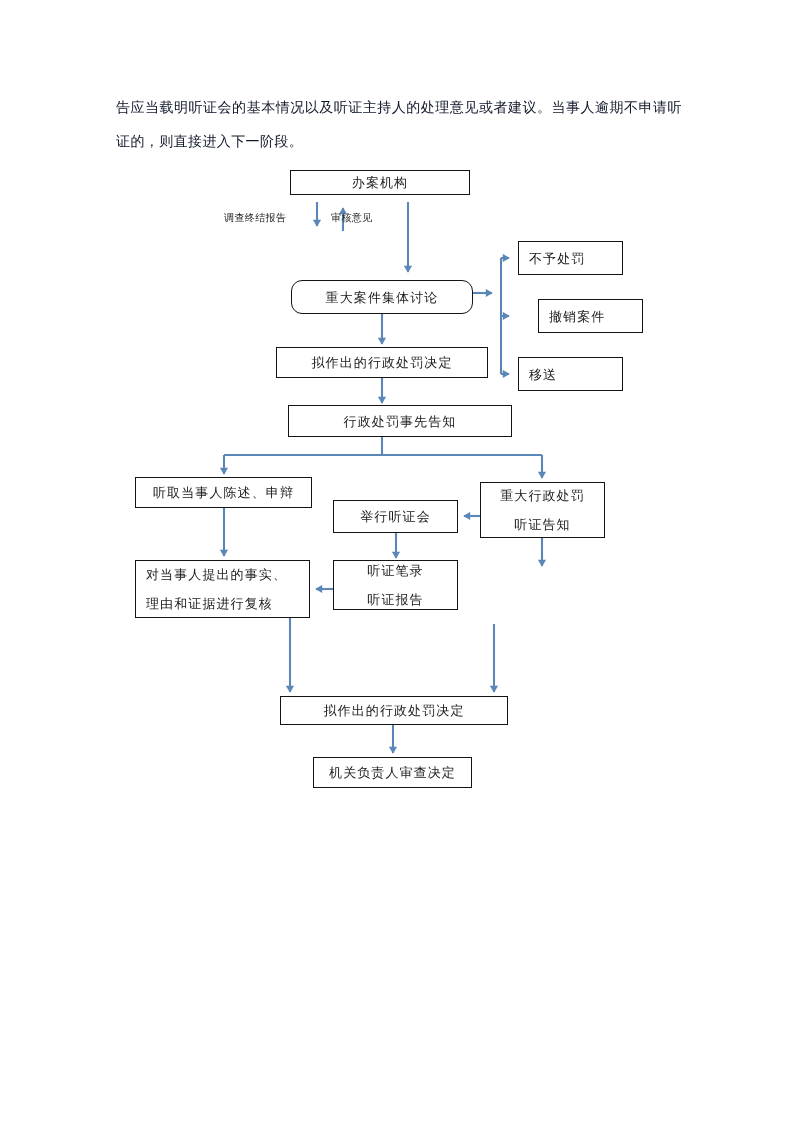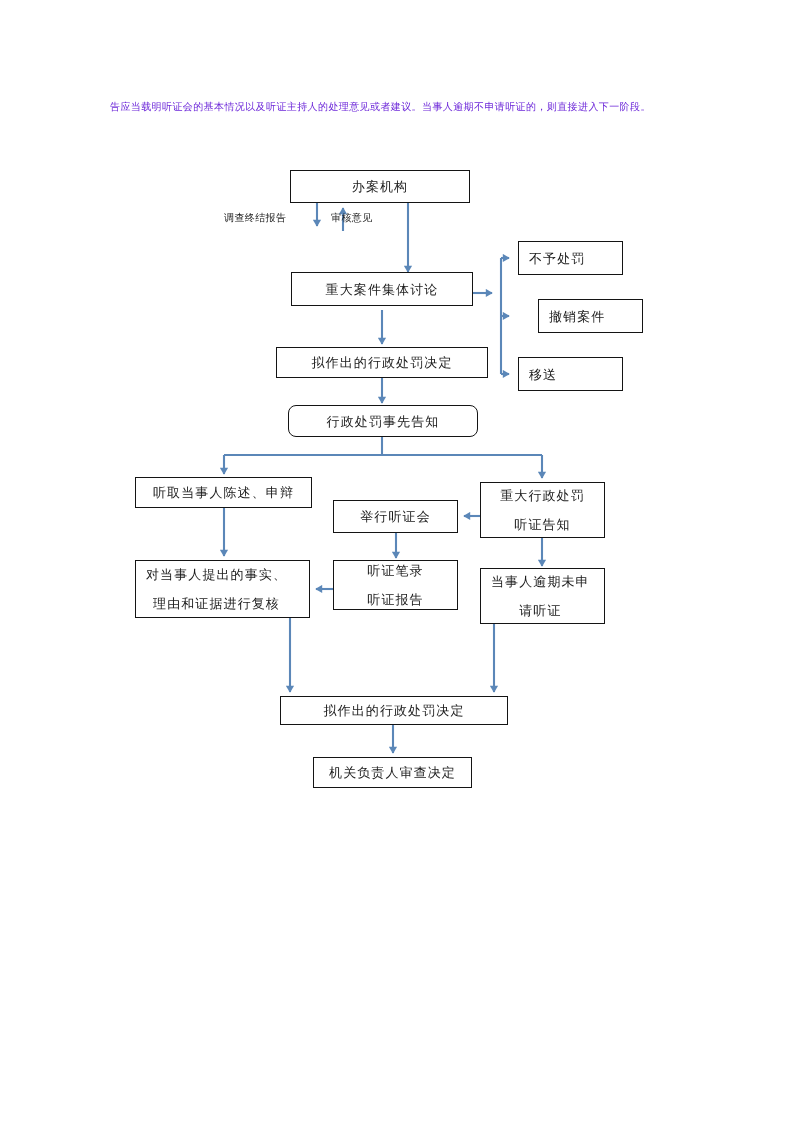--- a/index.html
+++ b/index.html
@@ -9,24 +9,24 @@
     background:#ffffff;
     font-family:"DejaVu Sans","Liberation Sans",sans-serif;
     overflow:hidden;
     position:relative;
   }
   .page{position:relative;width:793px;height:1122px;}
 
   
   .para{
     position:absolute;
-    left:110px; top:90px; width:566px;
-    font-size:10px;
+    left:116px; top:90px; width:566px;
+    font-size:14px;
     line-height:34px;
-    color:#6d28d9;
+    color:#0f172a;
     letter-spacing:0.4px;
     text-align:justify;
   }
 
   
   .chart{position:absolute;left:0;top:0;width:793px;height:1122px;}
   .chart svg{position:absolute;left:0;top:0;width:793px;height:1122px;}
 
   
   .node{
@@ -38,21 +38,21 @@
     font-size:13px;
     line-height:19px;
     letter-spacing:1.1px;
     display:flex;
     align-items:center;
     justify-content:center;
     text-align:center;
     z-index:3;
     padding:0 4px;
   }
-  .node.left-al{justify-content:flex-start;text-align:center;padding-left:10px;}
+  .node.left-al{justify-content:flex-start;text-align:left;padding-left:10px;}
   .node .l{display:block;white-space:nowrap;}
   .node .stack{display:flex;flex-direction:column;gap:10px;}
 
   
   .elabel{
     position:absolute;
     font-size:10px;
     color:#1b1b1b;
     letter-spacing:0.4px;
     white-space:nowrap;
@@ -123,50 +123,50 @@
         <path d="M542,538 L542,566" marker-end="url(#ar-d)"></path>
 
         <path d="M290,618 L290,692" marker-end="url(#ar-d)"></path>
 
         <path d="M494,624 L494,692" marker-end="url(#ar-d)"></path>
 
         <path d="M393,725 L393,753" marker-end="url(#ar-d)"></path>
       </g>
     </svg>
 
-    <div class="node" style="left:290px;top:170px;width:180px;height:33px;">
+    <div class="node" style="left:290px;top:170px;width:180px;height:25px;">
       <span class="l">办案机构</span>
     </div>
 
 
     <div class="elabel" style="left:224px;top:211px;">调查终结报告</div>
 
     <div class="elabel" style="left:331px;top:211px;">审核意见</div>
 
-    <div class="node" style="left:291px;top:272px;width:182px;height:34px;">
+    <div class="node" style="left:291px;top:280px;width:182px;height:34px;border-radius:11px;">
       <span class="l">重大案件集体讨论</span>
     </div>
 
     <div class="node left-al" style="left:518px;top:241px;width:105px;height:34px;">
       <span class="l">不予处罚</span>
     </div>
 
     <div class="node left-al" style="left:518px;top:299px;width:105px;height:34px;margin-left:20px;">
       <span class="l">撤销案件</span>
     </div>
 
     <div class="node left-al" style="left:518px;top:357px;width:105px;height:34px;">
       <span class="l">移送</span>
     </div>
 
     <div class="node" style="left:276px;top:347px;width:212px;height:31px;">
       <span class="l">拟作出的行政处罚决定</span>
     </div>
 
-    <div class="node" style="left:288px;top:405px;width:190px;height:32px;border-radius:8px;">
+    <div class="node" style="left:288px;top:405px;width:224px;height:32px;">
       <span class="l">行政处罚事先告知</span>
     </div>
 
     <div class="node" style="left:333px;top:500px;width:125px;height:33px;">
       <span class="l">举行听证会</span>
     </div>
 
     <div class="node" style="left:135px;top:477px;width:177px;height:31px;">
       <span class="l">听取当事人陈述、申辩</span>
     </div>
@@ -185,26 +185,20 @@
       </span>
     </div>
 
     <div class="node" style="left:333px;top:560px;width:125px;height:50px;">
       <span class="stack">
         <span class="l">听证笔录</span>
         <span class="l">听证报告</span>
       </span>
     </div>
 
-    <div class="node left-al" style="left:480px;top:568px;width:125px;height:56px;">
-      <span class="stack">
-        <span class="l">当事人逾期未申</span>
-        <span class="l">请听证</span>
-      </span>
-    </div>
 
     <div class="node" style="left:280px;top:696px;width:228px;height:29px;">
       <span class="l">拟作出的行政处罚决定</span>
     </div>
 
     <div class="node" style="left:313px;top:757px;width:159px;height:31px;">
       <span class="l">机关负责人审查决定</span>
     </div>
 
   </div>

